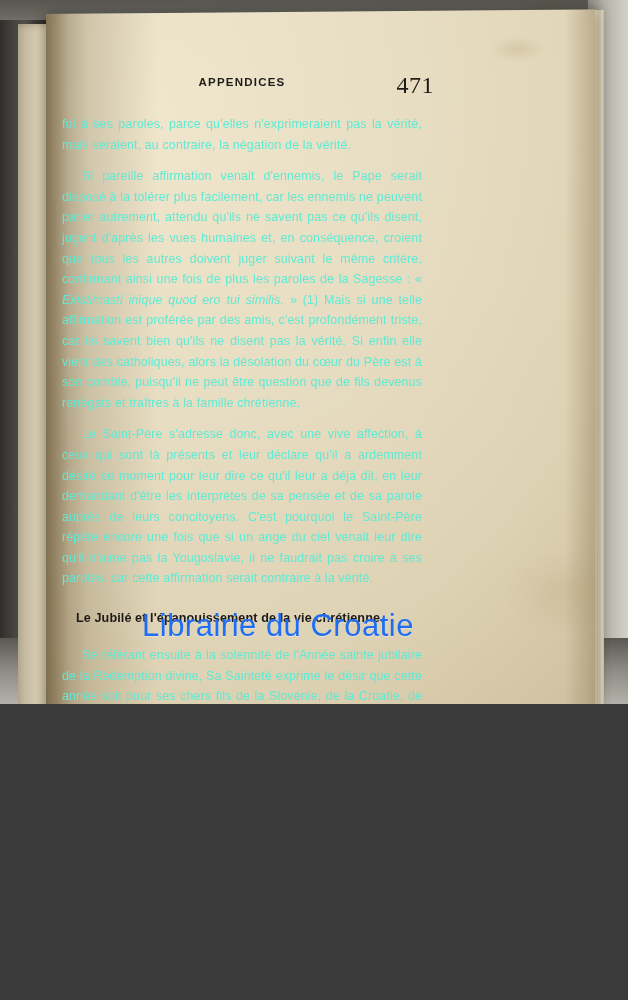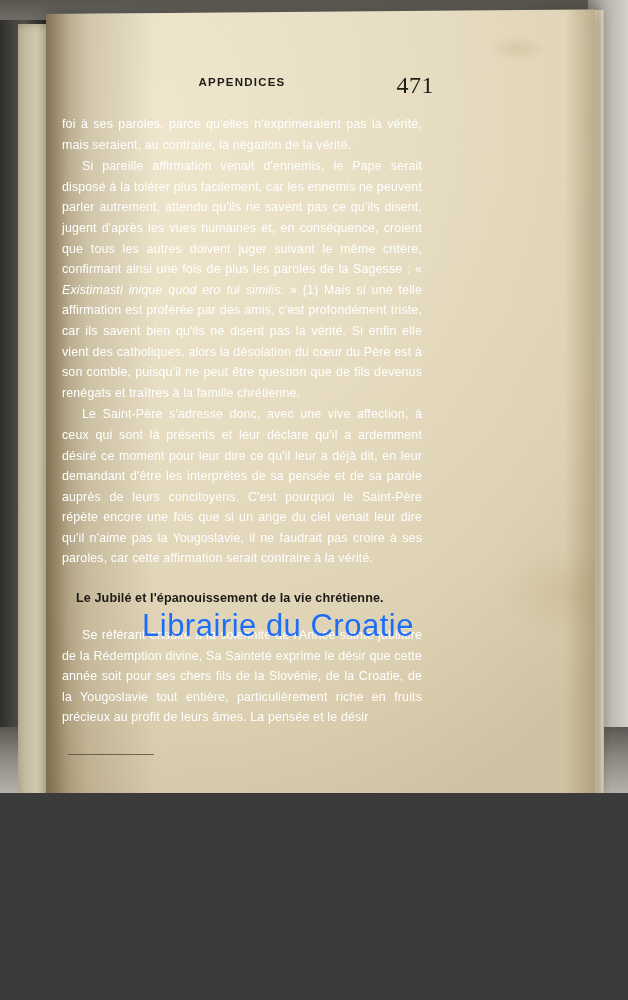--- a/index.html
+++ b/index.html
@@ -11,21 +11,21 @@
     width: 628px;
     height: 1000px;
     overflow: hidden;
     font-family: "Liberation Serif", serif;
   }
 
   
   #scene {
     position: relative;
     width: 628px;
-    height: 793px;
+    height: 704px;
     background: #6d6c68;
     overflow: hidden;
   }
 
   
   .desk {
     position: absolute;
     inset: 0;
     background:
       linear-gradient(to right,
@@ -162,24 +162,24 @@
     color: #1f1d19;
   }
 
   p.body {
     margin: 0 0 0 0;
     font-family: "Liberation Sans", sans-serif;
     font-size: 12.4px;
     line-height: 20.6px;
     text-align: justify;
     text-justify: inter-word;
-    color: #ffffff;
+    color: #5eead4;
     letter-spacing: 0.15px;
   }
-  p.body + p.body { margin-top: 1px; }
+  p.body + p.body { margin-top: 11px; }
   p.indent { text-indent: 20px; }
   .it { font-style: italic; }
 
   h2.subhead {
     font-family: "Liberation Sans", sans-serif;
     font-size: 12.6px;
     font-weight: bold;
     margin: 22px 0 20px 0;
     text-indent: 14px;
     color: #1d1b17;

